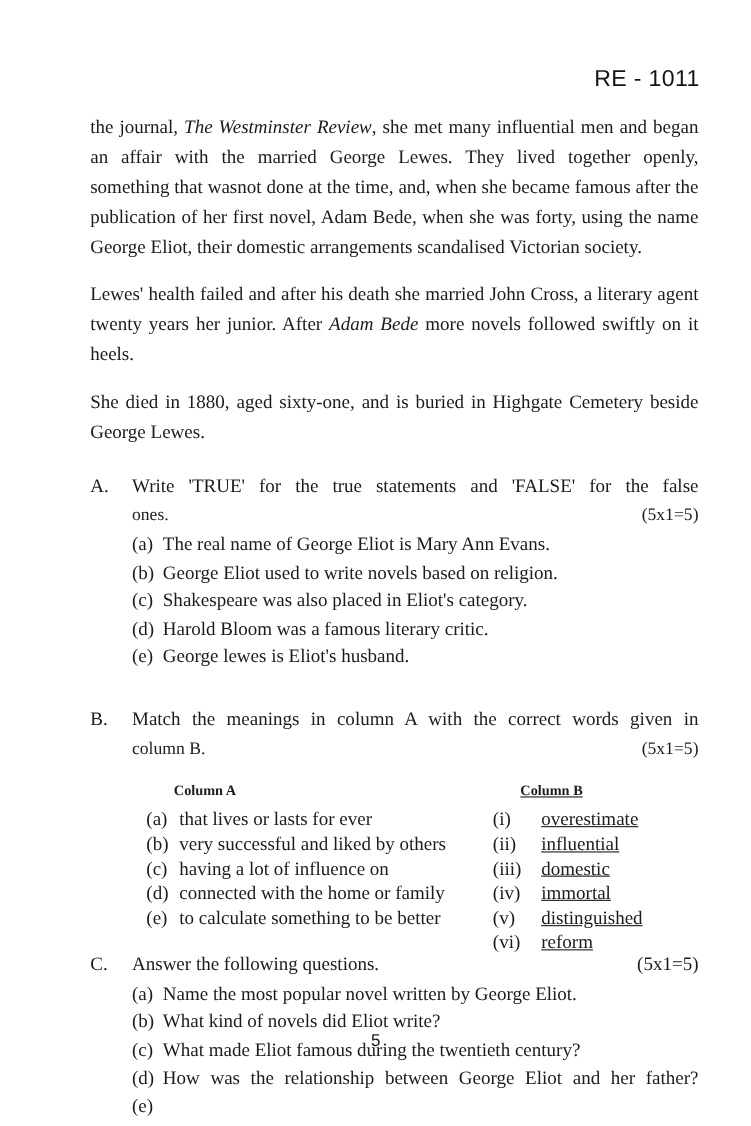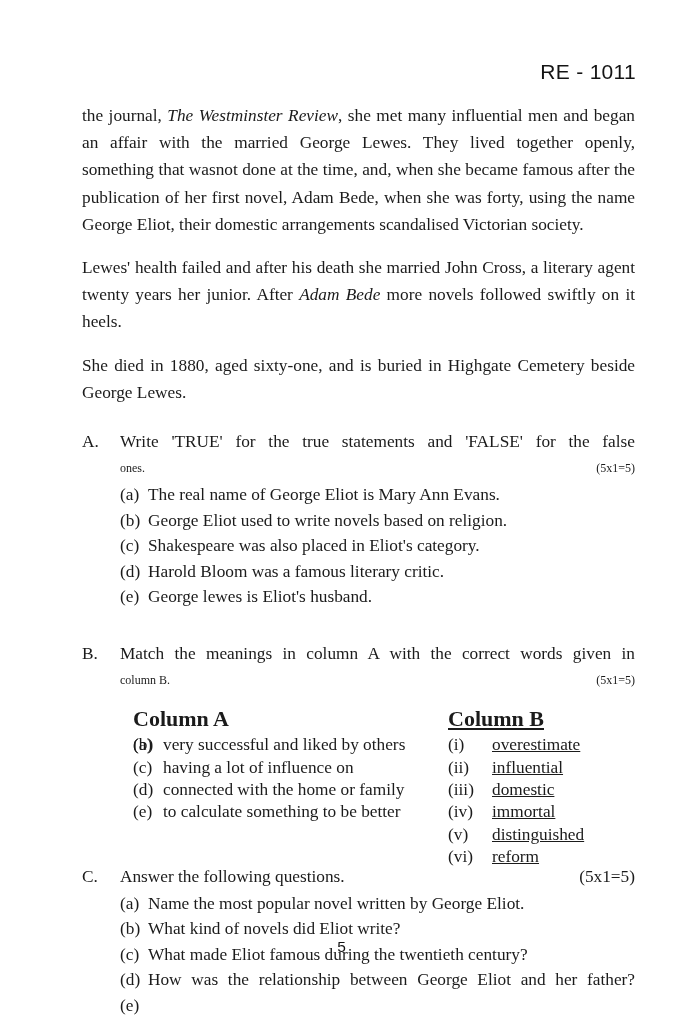--- a/index.html
+++ b/index.html
@@ -75,21 +75,21 @@
     text-align: justify;
     text-justify: inter-word;
   }
   .sec-text.stretch {
     
     text-align-last: justify;
   }
 
   .marks-line {
     position: relative;
-    font-size: 12px;
+    font-size: 16px;
     line-height: 27.2px;
     padding-left: 38px;
   }
   .marks {
     position: absolute;
     right: 0;
     top: 0;
     white-space: nowrap;
   }
 
@@ -131,23 +131,24 @@
   }
   .col {
     position: absolute;
     top: 0;
   }
   .col-a { left: 51px; width: 320px; }
   .col-b { left: 366px; width: 190px; text-decoration: underline; }
 
   .col-title {
     font-weight: bold;
-    font-size: 22px;
+    font-size: 13px;
     line-height: 25px;
     margin-bottom: 3px;
+    margin-left: 25px;
   }
   .col-list {
     margin: 0;
     padding: 0;
     list-style: none;
   }
   .col-a .col-row {
     position: relative;
     padding-left: 30px;
     font-size: 17.3px;
@@ -249,20 +250,21 @@
         <span class="marks">(5x1=5)</span>
       </div>
 
       <div class="match-block">
 
         <div class="col col-a">
           <div class="col-title">Column A</div>
           <ul class="col-list">
             <li class="col-row">
               <span class="col-key">(a)</span>
+              <span>that lives or lasts for ever</span>
             </li>
             <li class="col-row">
               <span class="col-key">(b)</span>
               <span>very successful and liked by others</span>
             </li>
             <li class="col-row">
               <span class="col-key">(c)</span>
               <span>having a lot of influence on</span>
             </li>
             <li class="col-row">

